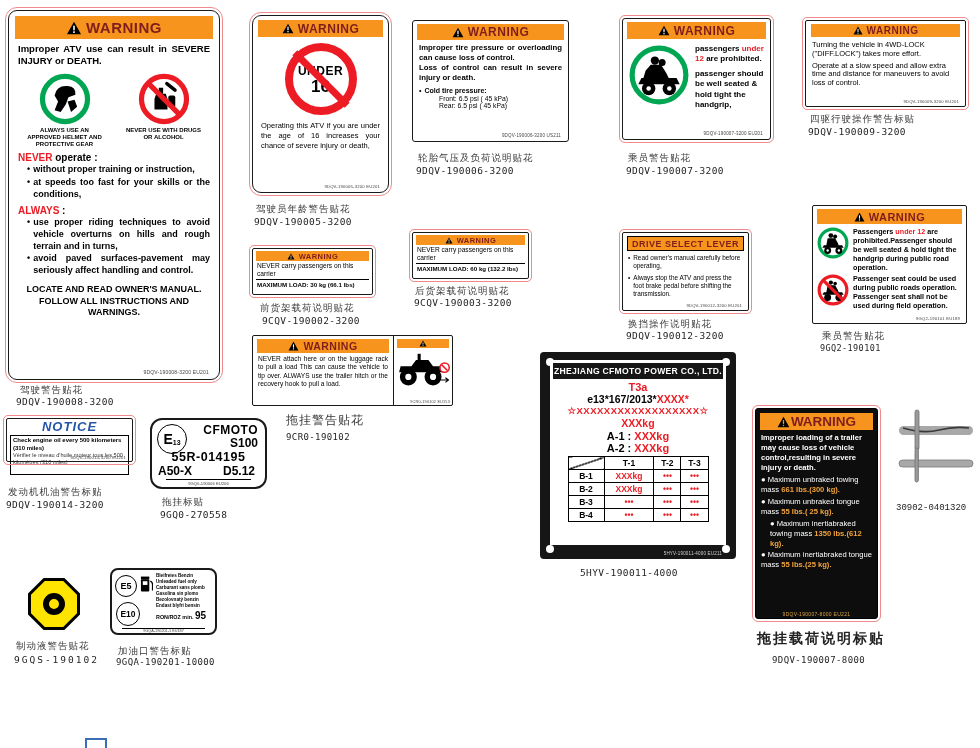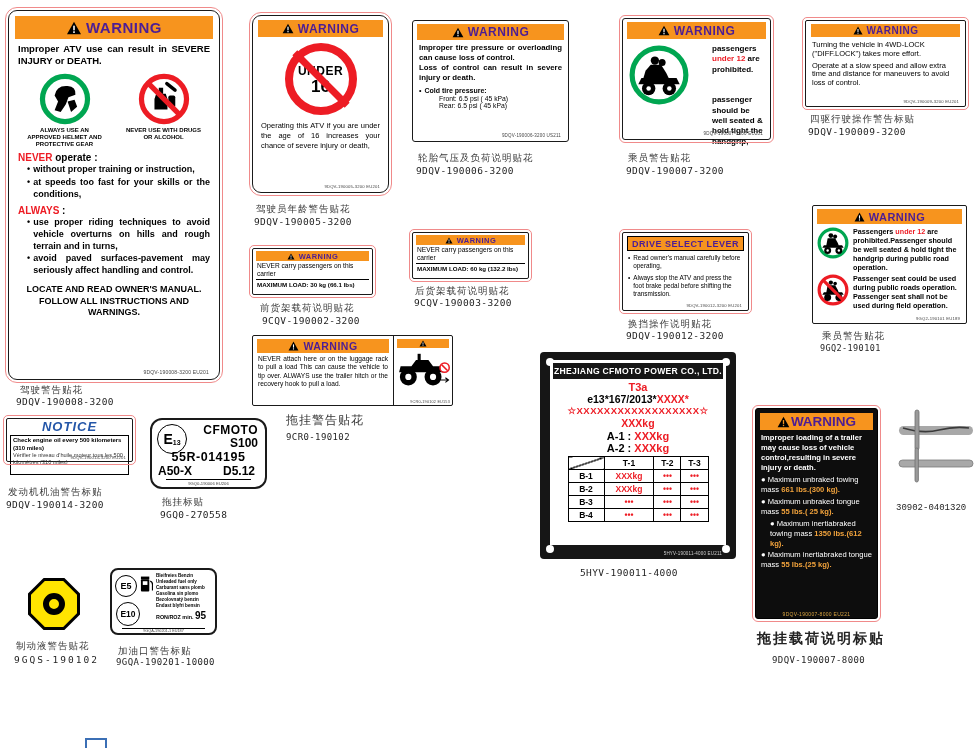--- a/index.html
+++ b/index.html
@@ -2,21 +2,21 @@
 <html><head>
 <meta charset="utf-8">
 <style>
   html,body{margin:0;padding:0}
   body{width:980px;height:748px;position:relative;background:#fff;
        font-family:"Liberation Sans",sans-serif;color:#000;overflow:hidden}
   .lbl{position:absolute;background:#fff;border:1.6px solid #1a1a1a;box-sizing:border-box}
   .rnd{border-radius:9px}
   .pink{outline:1.6px solid #f08a8a;outline-offset:2.5px}
   .ohdr{background:#F7941E;display:flex;align-items:center;justify-content:center;gap:4px;
-        font-weight:bold;color:#4c1d95;letter-spacing:.5px}
+        font-weight:bold;color:#7f1d1d;letter-spacing:.5px}
   .tri{flex:0 0 auto}
   .code{position:absolute;font-size:5px;color:#444;letter-spacing:.2px;white-space:nowrap}
   .cap-cn{position:absolute;font-size:9.5px;color:#3a3a3a;letter-spacing:1px;white-space:nowrap}
   .cap-code{position:absolute;font-family:"DejaVu Sans Mono",monospace;font-size:9.5px;color:#1f1f1f;
             letter-spacing:.4px;white-space:nowrap}
   .j{text-align:justify}
   .red{color:#ED1C24}
   .b{font-weight:bold}
   .bul{display:flex;gap:3px}
   .bul .dot{flex:0 0 auto}
@@ -136,37 +136,37 @@
 
 <div class="lbl pink" style="left:622px;top:18px;width:149px;height:122px;border-radius:3px">
   <div class="ohdr" style="height:17px;margin:3px 4px 2px;font-size:12px">
     <svg class="tri" width="12" height="11" viewBox="0 0 20 18">
         <path d="M10 1 L19 17 H1 Z" fill="#000"></path>
         <rect x="9" y="6" width="2" height="6" fill="#fff"></rect>
         <rect x="9" y="13.2" width="2" height="2.2" fill="#fff"></rect>
       </svg>
     <span>WARNING</span>
   </div>
-  <div style="display:flex;gap:22px;padding:3px 5px 0">
+  <div style="display:flex;gap:5px;padding:3px 5px 0">
     <svg width="62" height="62" viewBox="0 0 60 60" style="flex:0 0 auto">
       <circle cx="30" cy="30" r="26" fill="#fff" stroke="#00A651" stroke-width="5"></circle>
       <circle cx="26" cy="16" r="4" fill="#000"></circle>
         <circle cx="33" cy="18" r="3.4" fill="#000"></circle>
       <path d="M22 20 l10 0 5 8 3 6 -26 2 3 -10 z" fill="#000"></path>
       <path d="M13 33 h34 l3 6 h-40 z" fill="#000"></path>
       <circle cx="20" cy="43" r="6.5" fill="#000"></circle>
         <circle cx="40" cy="43" r="6.5" fill="#000"></circle>
       <circle cx="20" cy="43" r="2.2" fill="#fff"></circle>
         <circle cx="40" cy="43" r="2.2" fill="#fff"></circle>
     </svg>
     <div>
       <div class="b" style="font-size:8px;line-height:1.3">
         <span>passengers </span><span class="red">under 12</span><span> are prohibited.</span>
       </div>
-      <div class="b" style="font-size:8px;line-height:1.3;margin-top:20px">passenger should be well seated &amp; hold tight the handgrip,</div>
+      <div class="b" style="font-size:8px;line-height:1.3;margin-top:4px">passenger should be well seated &amp; hold tight the handgrip,</div>
     </div>
   </div>
   <div class="code" style="right:7px;bottom:3px;font-size:4.5px">9DQV-190007-3200  EU201</div>
 </div>
 <div class="cap-cn" style="left:628px;top:152px">乘员警告贴花</div>
 <div class="cap-code" style="left:626px;top:165px">9DQV-190007-3200</div>
 
 <div class="lbl pink" style="left:805px;top:20px;width:161px;height:87px;border-radius:2px">
   <div class="ohdr" style="height:13px;margin:3px 5px 2px;font-size:10px">
     <svg class="tri" width="10" height="9" viewBox="0 0 20 18">

